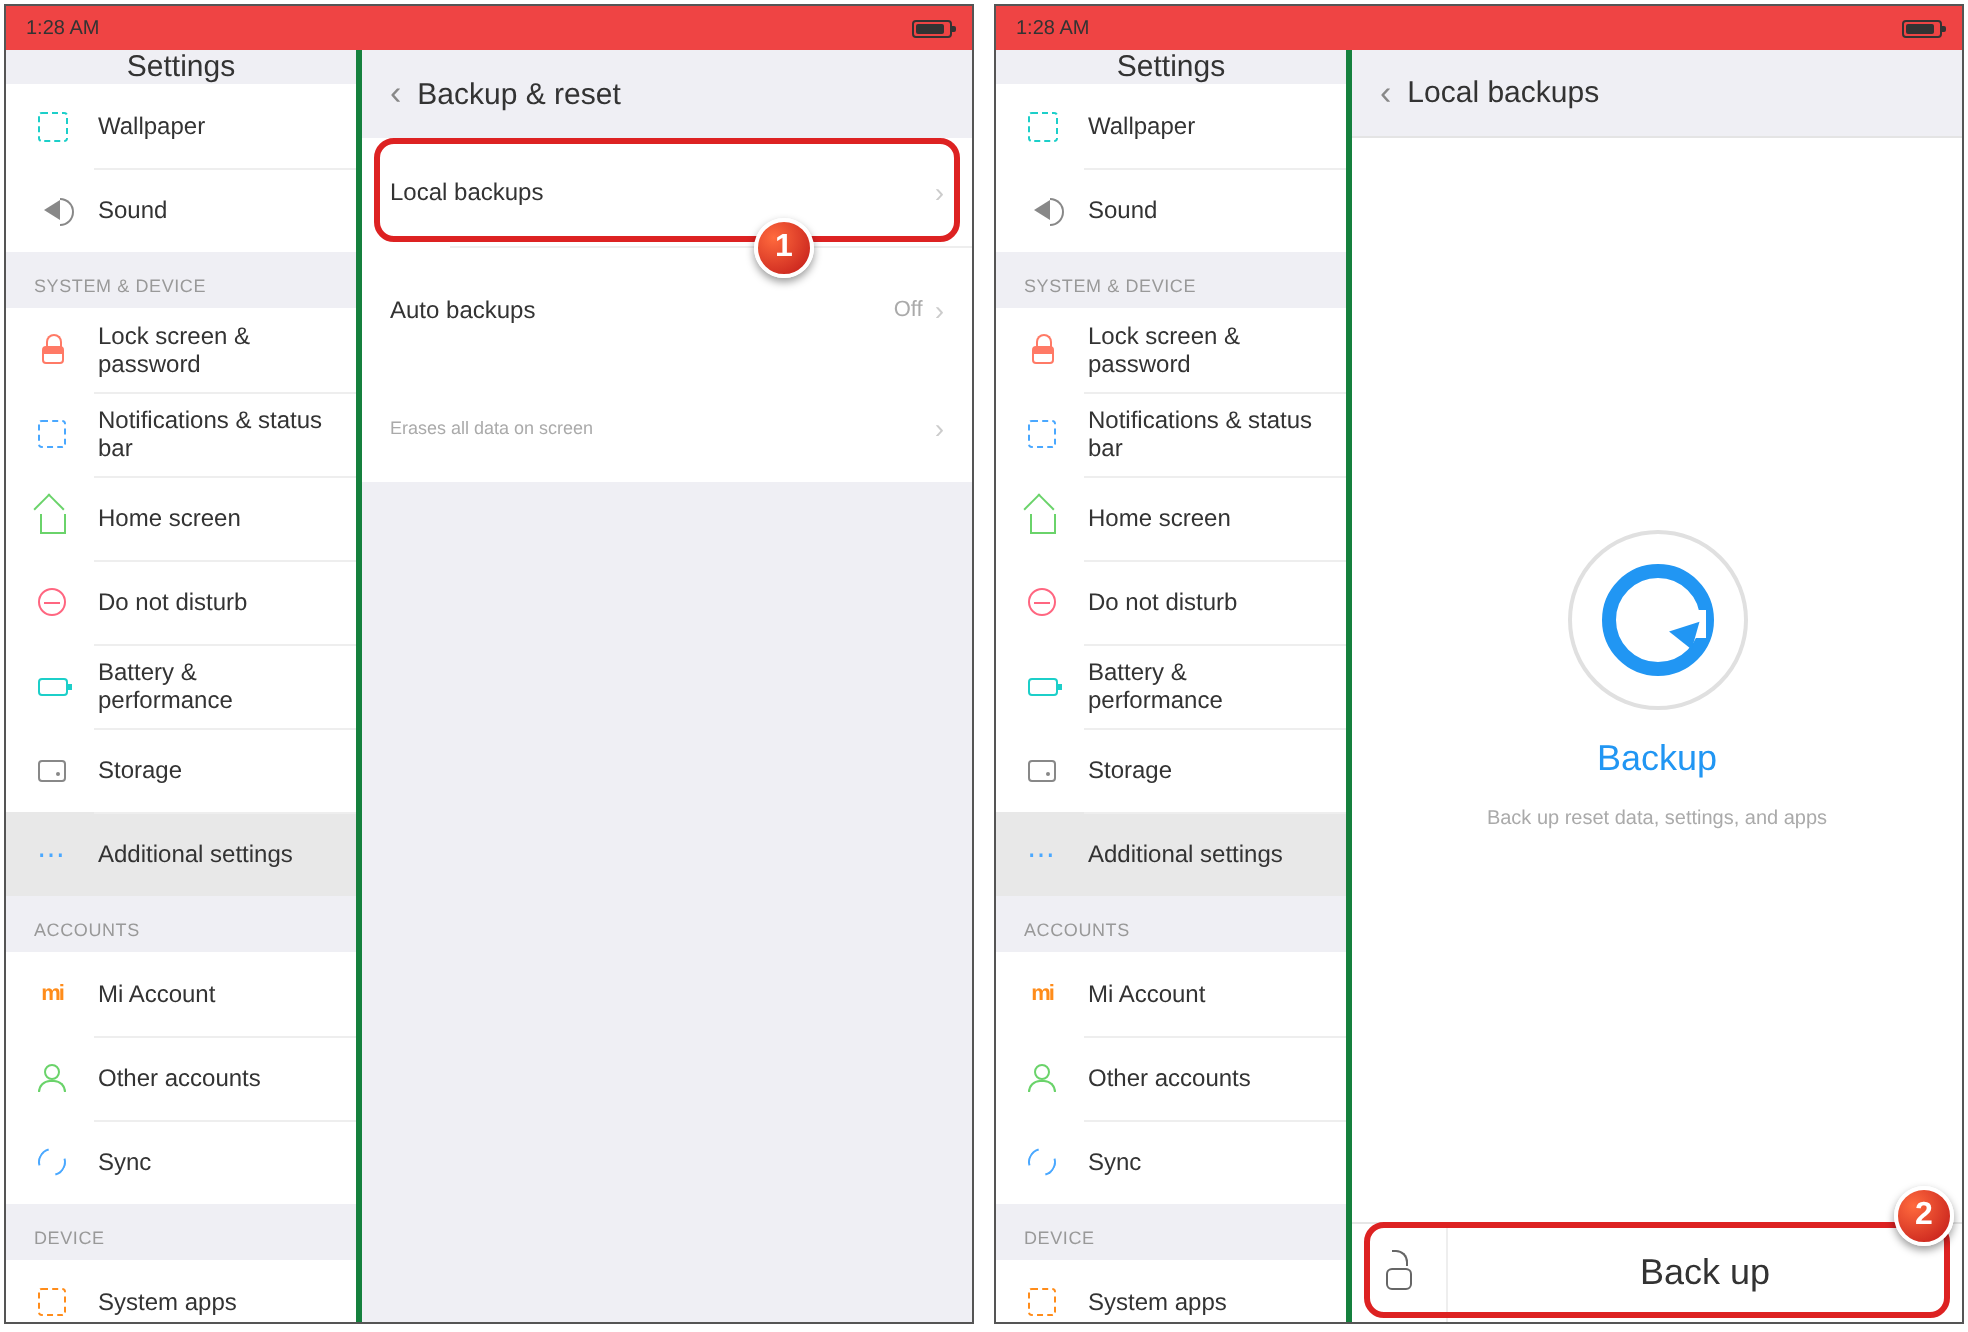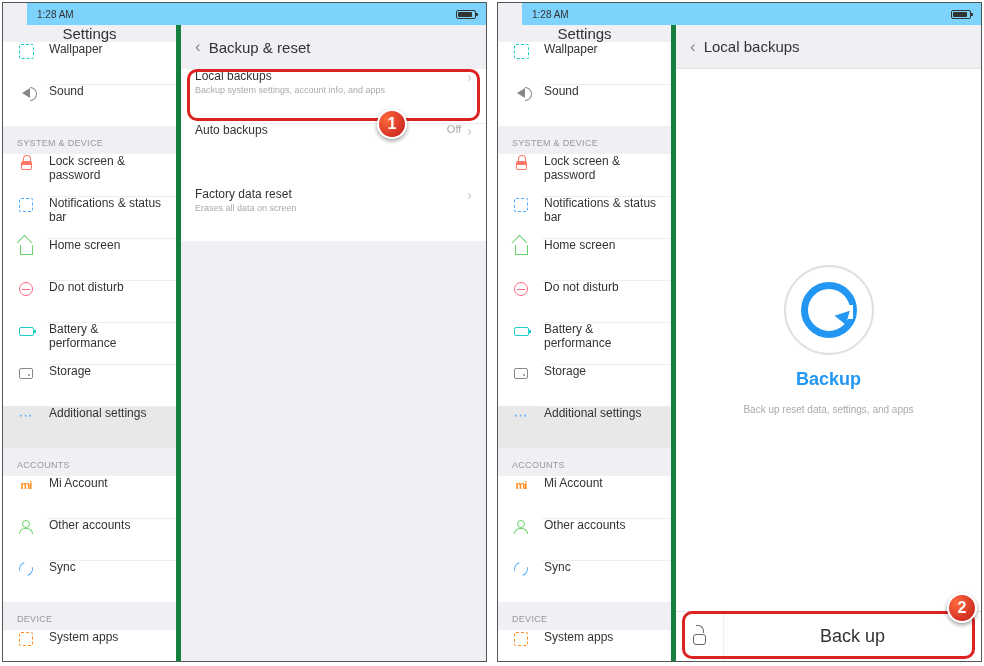--- a/index.html
+++ b/index.html
@@ -1,50 +1,50 @@
 <!DOCTYPE html>
 <html><head>
 <meta charset="utf-8">
 <style>
   * { box-sizing: border-box; margin: 0; padding: 0; font-family: -apple-system, Helvetica, Arial, sans-serif; }
   body { background: #fff; width: 984px; height: 666px; display: flex; gap: 10px; padding: 2px; }
   .device { flex: 1; border: 1px solid #555; height: 660px; background: #efeff4; display: flex; flex-direction: column; overflow: hidden; position: relative; }
-  .statusbar { height: 22px; display: flex; align-items: center; justify-content: space-between; padding: 0 10px; font-size: 10px; color: #333; background: #7dd3fc; margin-left: 24px; }
+  .statusbar { height: 22px; display: flex; align-items: center; justify-content: space-between; padding: 0 10px; font-size: 10px; color: #333; background: #ef4444; }
   .battery { width: 20px; height: 9px; border: 1px solid #333; border-radius: 2px; position: relative; }
   .battery::after { content: ""; position: absolute; right: -3px; top: 2px; width: 2px; height: 3px; background: #333; border-radius: 0 1px 1px 0; }
   .battery-fill { position: absolute; left: 1px; top: 1px; bottom: 1px; width: 14px; background: #333; border-radius: 1px; }
   .panels { flex: 1; display: flex; overflow: hidden; }
-  .sidebar { width: 178px; background: #efeff4; border-right: 5px solid #15803d; display: flex; flex-direction: column; overflow: hidden; }
+  .sidebar { width: 178px; background: #efeff4; border-right: 3px solid #15803d; display: flex; flex-direction: column; overflow: hidden; }
   .content { flex: 1; background: #efeff4; display: flex; flex-direction: column; overflow: hidden; position: relative; }
   .title-row { height: 44px; display: flex; align-items: center; font-size: 15px; color: #333; }
   .sidebar .title-row { justify-content: center; font-weight: 400; }
   .content .title-row { padding-left: 14px; gap: 8px; }
   .back-ch { color: #888; font-size: 17px; }
   .list { background: #fff; }
-  .cell { display: flex; align-items: flex-start; height: 42px; padding: 0 14px; position: relative; background: #fff; }
+  .cell { display: flex; align-items: center; height: 42px; padding: 0 14px; position: relative; background: #fff; }
   .cell.sel { background: #e8e8e8; }
   .cell + .cell::before { content: ""; position: absolute; top: 0; left: 44px; right: 0; height: 1px; background: #eee; }
   .icon { width: 18px; height: 18px; margin-right: 14px; flex-shrink: 0; position: relative; display: flex; align-items: center; justify-content: center; }
   .label { font-size: 12px; color: #333; flex: 1; }
   .section { font-size: 9px; color: #999; padding: 12px 14px 6px; letter-spacing: 0.3px; }
   .content .cell { height: 64px; }
   .content .cell.two { height: 54px; }
   .cell-text { display: flex; flex-direction: column; gap: 2px; flex: 1; }
   .primary { font-size: 12px; color: #333; }
   .secondary { font-size: 9px; color: #aaa; }
   .value { font-size: 11px; color: #aaa; margin-right: 6px; }
   .chev { color: #ccc; font-size: 14px; }
   .red-callout { position: absolute; border: 3px solid #d22; border-radius: 10px; pointer-events: none; z-index: 5; }
   .num-badge { position: absolute; width: 30px; height: 30px; border-radius: 50%; background: radial-gradient(circle at 30% 30%, #ff6a3d, #c01818); display: flex; align-items: center; justify-content: center; color: #fff; font-weight: bold; font-size: 16px; border: 2px solid #fff; box-shadow: 0 2px 4px rgba(0,0,0,0.4); z-index: 6; }
   .backup-area { flex: 1; display: flex; flex-direction: column; align-items: center; justify-content: center; gap: 14px; }
   .backup-circle { width: 90px; height: 90px; border-radius: 50%; border: 2px solid #e0e0e0; display: flex; align-items: center; justify-content: center; position: relative; }
   .backup-ring { width: 56px; height: 56px; border-radius: 50%; border: 7px solid #2196f3; position: relative; }
   .backup-notch { position: absolute; right: -3px; bottom: 12px; width: 14px; height: 14px; background: #fff; }
   .backup-arrow { position: absolute; right: -2px; bottom: 6px; width: 0; height: 0; border-left: 8px solid transparent; border-right: 8px solid transparent; border-top: 12px solid #2196f3; transform: rotate(-18deg); }
-  .backup-title { font-size: 18px; color: #2196f3; font-weight: 700; }
+  .backup-title { font-size: 18px; color: #2196f3; font-weight: 400; }
   .backup-sub { font-size: 10px; color: #aaa; }
   .bottombar { height: 50px; background: #fff; border-top: 1px solid #e6e6e6; display: flex; align-items: center; }
   .bottombar .lock-wrap { width: 48px; height: 100%; border-right: 1px solid #eee; display: flex; align-items: center; justify-content: center; }
   .bottombar .btn { flex: 1; text-align: center; font-size: 18px; color: #333; }
   
   .i-dashed { border: 1.3px dashed #1ccfc9; border-radius: 2px; width: 15px; height: 15px; }
   .i-sound { width: 0; height: 0; border-top: 5px solid transparent; border-bottom: 5px solid transparent; border-right: 8px solid #888; position: relative; }
   .i-sound::after { content: ""; position: absolute; left: 8px; top: -6px; width: 6px; height: 12px; border: 1.3px solid #888; border-left: none; border-radius: 0 10px 10px 0; }
   .i-lock { width: 11px; height: 9px; border: 1.3px solid #ff7a66; border-radius: 2px; border-top: 4px solid #ff7a66; position: relative; top: 2px; }
   .i-lock::before { content: ""; position: absolute; top: -10px; left: 1px; width: 6px; height: 6px; border: 1.3px solid #ff7a66; border-bottom: none; border-radius: 5px 5px 0 0; }
@@ -169,34 +169,32 @@
 
     <div class="content">
       <div class="title-row">
         <span class="back-ch">‹</span>
         <span>Backup &amp; reset</span>
       </div>
       <div class="list">
         <div class="cell two">
           <div class="cell-text">
             <div class="primary">Local backups</div>
-            <div class="secondary">Backup system settings, account info, and apps</div>
           </div>
           <span class="chev">›</span>
         </div>
         <div class="cell">
           <div class="primary" style="flex:1">Auto backups</div>
           <span class="value">Off</span>
           <span class="chev">›</span>
         </div>
       </div>
       <div class="list">
         <div class="cell two">
           <div class="cell-text">
-            <div class="primary">Factory data reset</div>
             <div class="secondary">Erases all data on screen</div>
           </div>
           <span class="chev">›</span>
         </div>
       </div>
       <div class="red-callout" style="top:44px; left:6px; right:6px; height:52px;"></div>
       <div class="num-badge" style="top:84px; left:196px;">1</div>
     </div>
   </div>
 </div>

